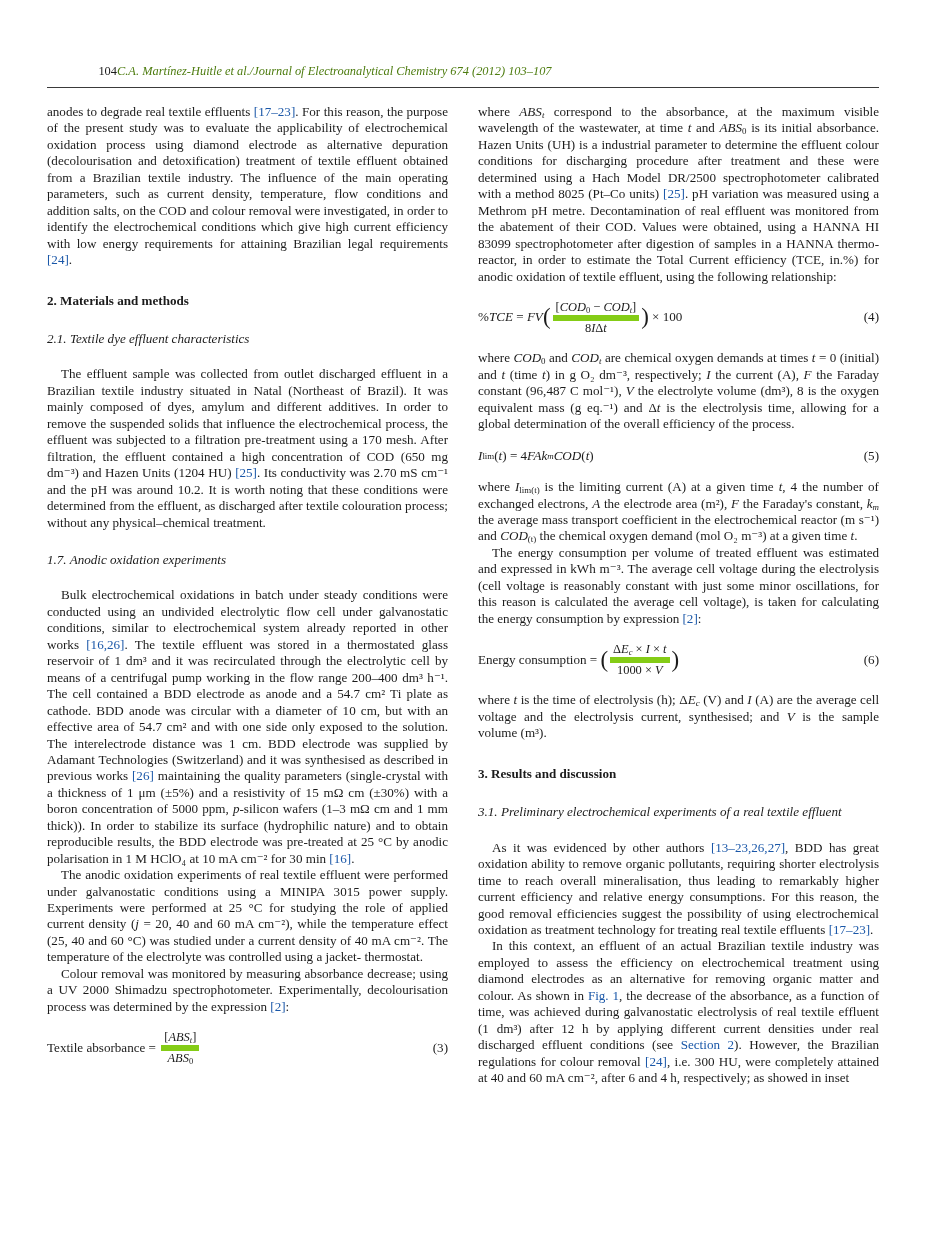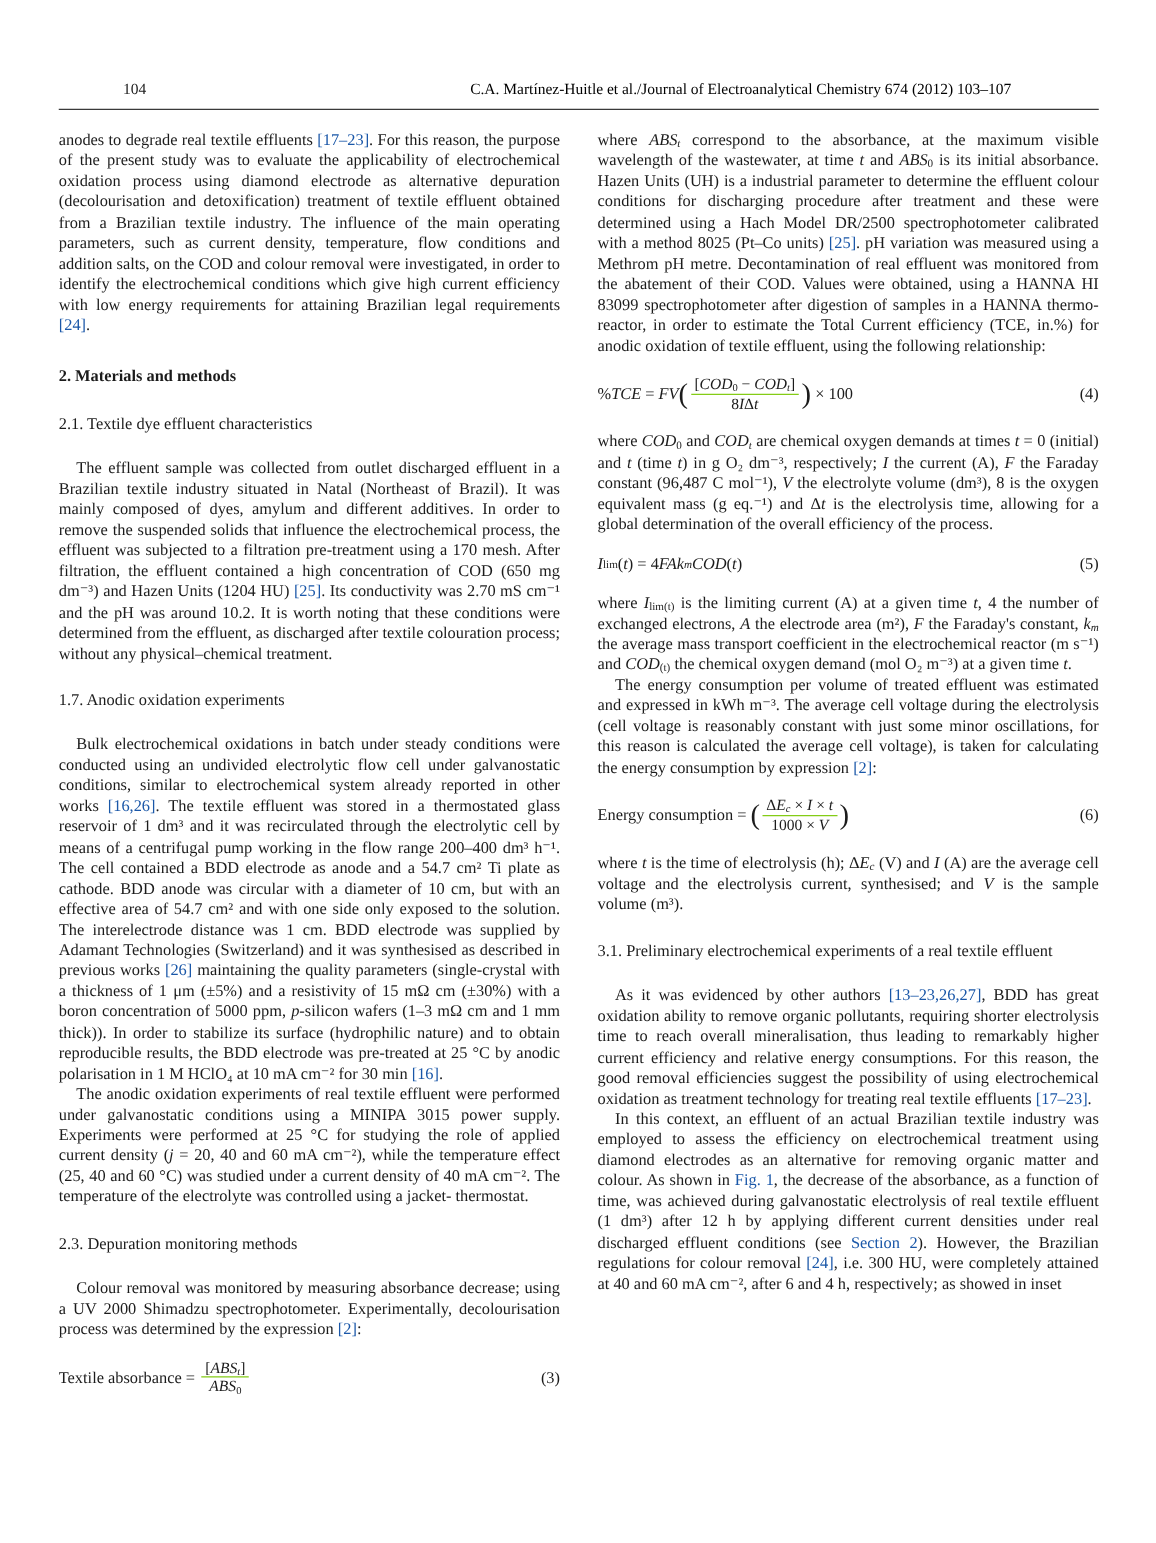--- a/index.html
+++ b/index.html
@@ -4,36 +4,36 @@
 <style>
   *{box-sizing:border-box}
   html,body{margin:0;padding:0}
   body{
     width:925px;height:1234px;overflow:hidden;background:#ffffff;
     font-family:"Liberation Serif","DejaVu Serif",serif;color:#1b1b1b;
   }
   .page{padding:64px 46px 0 47px;}
   .hdr{display:flex;align-items:baseline;font-size:12.4px;}
   .pgnum{width:70px;text-align:right;}
-  .runhead{flex:1;text-align:right;color:#000000;padding-right:70px;}
+  .runhead{flex:1;text-align:left;font-style:italic;color:#4d7c0f;padding-right:70px;}
   .hrule{border:0;border-top:1px solid #3a3a3a;margin:8px 0 0;}
   .cols{display:flex;gap:30px;margin-top:16px;}
   .col{width:401px;font-size:13.1px;line-height:16.45px;text-align:justify;}
   p.p{margin:0;}
   p.ind{text-indent:14px;}
   .h2{font-weight:bold;margin:24px 0 22px;}
-  .h3{margin:21px 0 19px;}
+  .h3{font-style:italic;margin:21px 0 19px;}
   .cite{color:var(--link-color,#1a57a8);cursor:pointer;}
   .it{font-style:italic;}
   .eq{display:flex;justify-content:space-between;align-items:center;margin:15px 0;}
   .eq-body{display:inline-flex;align-items:center;}
   .eq-body span{white-space:pre;}
   .paren{font-size:175%;font-weight:300;}
   .frac{display:inline-flex;flex-direction:column;align-items:center;vertical-align:middle;font-size:0.95em;line-height:1.18;margin:0 2px;}
-  .fnum{border-bottom:1px solid #84cc16;padding:0 3px;}
+  .fnum{border-bottom:6px solid #84cc16;padding:0 3px;}
   .fden{padding:0 3px;}
   sub{font-size:0.68em;line-height:0;vertical-align:-0.22em;}
 </style>
 </head>
 <body>
 
 <div class="page">
   <div class="hdr">
     <span class="pgnum">104</span>
     <span class="runhead">C.A. Martínez-Huitle et al./Journal of Electroanalytical Chemistry 674 (2012) 103–107</span>
@@ -41,21 +41,20 @@
   <hr class="hrule">
   <div class="cols">
     <div class="col" id="col-left">
         <p class="p"><span>anodes to degrade real textile effluents </span><span class="cite">[17–23]</span><span>. For this reason, the purpose of the present study was to evaluate the applicability of electrochemical oxidation process using diamond electrode as alternative depuration (decolourisation and detoxification) treatment of textile effluent obtained from a Brazilian textile industry. The influence of the main operating parameters, such as current density, temperature, flow conditions and addition salts, on the COD and colour removal were investigated, in order to identify the electrochemical conditions which give high current efficiency with low energy requirements for attaining Brazilian legal requirements </span><span class="cite">[24]</span><span>.</span></p>
         <div class="h2">2. Materials and methods</div>
         <div class="h3">2.1. Textile dye effluent characteristics</div>
         <p class="p ind"><span>The effluent sample was collected from outlet discharged effluent in a Brazilian textile industry situated in Natal (Northeast of Brazil). It was mainly composed of dyes, amylum and different additives. In order to remove the suspended solids that influence the electrochemical process, the effluent was subjected to a filtration pre-treatment using a 170 mesh. After filtration, the effluent contained a high concentration of COD (650 mg dm⁻³) and Hazen Units (1204 HU) </span><span class="cite">[25]</span><span>. Its conductivity was 2.70 mS cm⁻¹ and the pH was around 10.2. It is worth noting that these conditions were determined from the effluent, as discharged after textile colouration process; without any physical–chemical treatment.</span></p>
         <div class="h3">1.7. Anodic oxidation experiments</div>
         <p class="p ind"><span>Bulk electrochemical oxidations in batch under steady conditions were conducted using an undivided electrolytic flow cell under galvanostatic conditions, similar to electrochemical system already reported in other works </span><span class="cite">[16,26]</span><span>. The textile effluent was stored in a thermostated glass reservoir of 1 dm³ and it was recirculated through the electrolytic cell by means of a centrifugal pump working in the flow range 200–400 dm³ h⁻¹. The cell contained a BDD electrode as anode and a 54.7 cm² Ti plate as cathode. BDD anode was circular with a diameter of 10 cm, but with an effective area of 54.7 cm² and with one side only exposed to the solution. The interelectrode distance was 1 cm. BDD electrode was supplied by Adamant Technologies (Switzerland) and it was synthesised as described in previous works </span><span class="cite">[26]</span><span> maintaining the quality parameters (single-crystal with a thickness of 1 μm (±5%) and a resistivity of 15 mΩ cm (±30%) with a boron concentration of 5000 ppm, </span><span class="it">p</span><span>-silicon wafers (1–3 mΩ cm and 1 mm thick)). In order to stabilize its surface (hydrophilic nature) and to obtain reproducible results, the BDD electrode was pre-treated at 25 °C by anodic polarisation in 1 M HClO₄ at 10 mA cm⁻² for 30 min </span><span class="cite">[16]</span><span>.</span></p>
         <p class="p ind"><span>The anodic oxidation experiments of real textile effluent were performed under galvanostatic conditions using a MINIPA 3015 power supply. Experiments were performed at 25 °C for studying the role of applied current density (</span><span class="it">j</span><span> = 20, 40 and 60 mA cm⁻²), while the temperature effect (25, 40 and 60 °C) was studied under a current density of 40 mA cm⁻². The temperature of the electrolyte was controlled using a jacket- thermostat.</span></p>
-        <div class="h3">2.3. Depuration monitoring methods</div>
         <p class="p ind"><span>Colour removal was monitored by measuring absorbance decrease; using a UV 2000 Shimadzu spectrophotometer. Experimentally, decolourisation process was determined by the expression </span><span class="cite">[2]</span><span>:</span></p>
         <div class="eq">
           <span class="eq-body">
             <span>Textile absorbance = </span>
             <span class="frac"><span class="fnum"><span>[</span><span class="it">ABS</span><sub class="it">t</sub><span>]</span></span><span class="fden"><span class="it">ABS</span><sub>0</sub></span></span>
           </span>
           <span class="eq-num">(3)</span>
         </div>
       </div>
     <div class="col" id="col-right">
@@ -95,18 +94,19 @@
         <div class="eq">
           <span class="eq-body">
             <span>Energy consumption = </span>
             <span class="paren">(</span>
             <span class="frac"><span class="fnum"><span>Δ</span><span class="it">E</span><sub class="it">c</sub><span> × </span><span class="it">I</span><span> × </span><span class="it">t</span></span><span class="fden"><span>1000 × </span><span class="it">V</span></span></span>
             <span class="paren">)</span>
           </span>
           <span class="eq-num">(6)</span>
         </div>
         <p class="p"><span>where </span><span class="it">t</span><span> is the time of electrolysis (h); Δ</span><span class="it">E</span><sub class="it">c</sub><span> (V) and </span><span class="it">I</span><span> (A) are the average cell voltage and the electrolysis current, synthesised; and </span><span class="it">V</span><span> is the sample volume (m³).</span></p>
+        <div class="h2">3. Results and discussion</div>
         <div class="h3">3.1. Preliminary electrochemical experiments of a real textile effluent</div>
         <p class="p ind"><span>As it was evidenced by other authors </span><span class="cite">[13–23,26,27]</span><span>, BDD has great oxidation ability to remove organic pollutants, requiring shorter electrolysis time to reach overall mineralisation, thus leading to remarkably higher current efficiency and relative energy consumptions. For this reason, the good removal efficiencies suggest the possibility of using electrochemical oxidation as treatment technology for treating real textile effluents </span><span class="cite">[17–23]</span><span>.</span></p>
         <p class="p ind"><span>In this context, an effluent of an actual Brazilian textile industry was employed to assess the efficiency on electrochemical treatment using diamond electrodes as an alternative for removing organic matter and colour. As shown in </span><span class="cite">Fig. 1</span><span>, the decrease of the absorbance, as a function of time, was achieved during galvanostatic electrolysis of real textile effluent (1 dm³) after 12 h by applying different current densities under real discharged effluent conditions (see </span><span class="cite">Section 2</span><span>). However, the Brazilian regulations for colour removal </span><span class="cite">[24]</span><span>, i.e. 300 HU, were completely attained at 40 and 60 mA cm⁻², after 6 and 4 h, respectively; as showed in inset</span></p>
       </div>
   </div>
 </div>
 
 </body></html>

